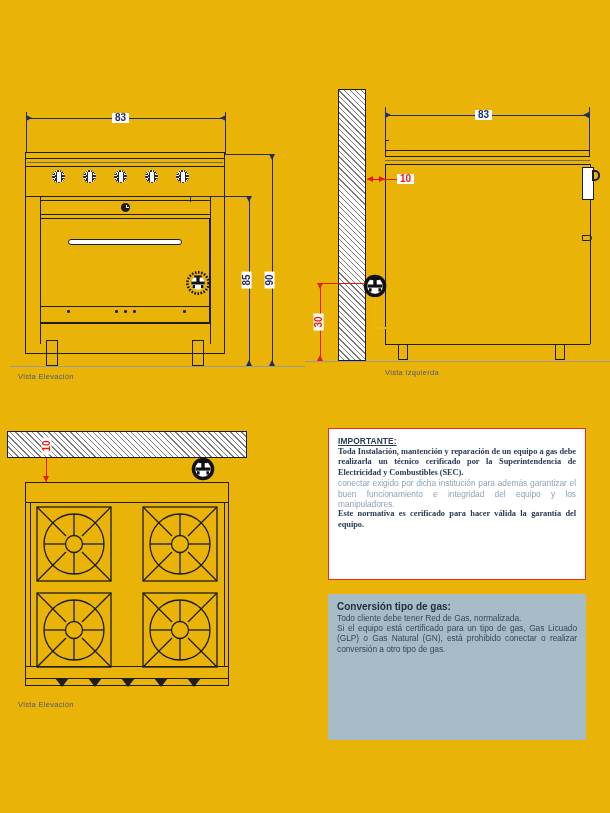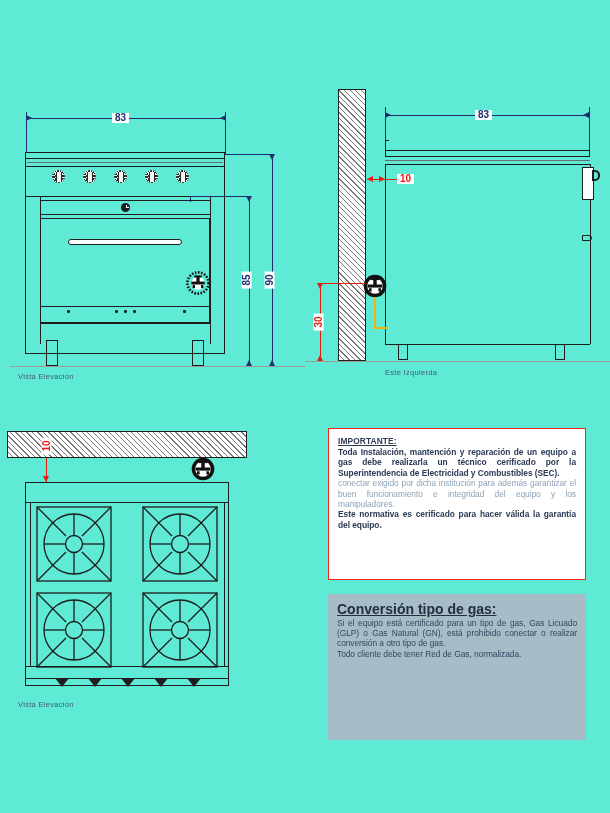--- a/index.html
+++ b/index.html
@@ -2,21 +2,21 @@
 <html><head>
 <meta charset="utf-8">
 <title>Ficha Técnica Cocina a Gas</title>
 <style>
   html,body{margin:0;padding:0;background:#ffffff;}
   body{
     width:610px;height:813px;position:relative;overflow:hidden;
     font-family:"Liberation Sans", sans-serif;
     color:#3b4a63;
   }
-  .sheet{position:absolute;inset:0;background:#5eead4;}
+  .sheet{position:absolute;inset:0;background:#eab308;}
 
   
   .abs{position:absolute;}
 
   
   .caption{
     font-size:7.5px;letter-spacing:.3px;color:#4a5a74;
     font-family:"Liberation Sans", sans-serif;white-space:nowrap;
   }
 
@@ -125,35 +125,35 @@
     background:#a8bcc7;padding:7px 9px 8px 9px;
   }
   .ttl{
     font-weight:700;text-decoration:underline;font-size:8.4px;
     color:#2b3a55;margin:0 0 1px 0;letter-spacing:.1px;
     font-family:"Liberation Sans", sans-serif;
   }
   .p-bold{
     font-weight:700;font-size:8.4px;line-height:10.4px;color:#2b3a55;
     text-align:justify;margin:0;letter-spacing:-.05px;
-    font-family:Liberation Sans, sans-serif;
+    font-family:Liberation Serif, serif;
   }
   .p-light{
     font-weight:400;font-size:8.4px;line-height:10.4px;color:#8ea3b8;
     text-align:justify;margin:0;letter-spacing:-.05px;
     font-family:"Liberation Sans", sans-serif;
   }
   .p-conv{
     font-weight:400;font-size:8.4px;line-height:10.2px;color:#34465e;
     text-align:justify;margin:0;letter-spacing:-.05px;
     font-family:"Liberation Sans", sans-serif;
   }
   .p-conv.first{text-align:left;}
   .ttl-conv{
-    font-weight:700;text-decoration:underline;font-size:14px;
+    font-weight:700;font-size:10px;
     color:#20303f;margin:0 0 1px 0;
     font-family:"Liberation Sans", sans-serif;
   }
 </style>
 </head>
 <body>
 
 <div class="sheet">
 
   <div class="abs" style="left:0;top:80;width:305px;height:310px;">
@@ -304,21 +304,21 @@
       <div class="arrow arr-u red" style="left:12px;top:275px;"></div>
       <div class="dim-line red h" style="left:8px;top:281px;width:16px;"></div>
       <div class="dim-text red vert" style="left:5px;top:237px;">30</div>
     </div>
 
     <div class="box" style="left:93px;top:264px;width:10px;height:16px;"></div>
     <div class="box" style="left:250px;top:264px;width:10px;height:16px;"></div>
 
     <div class="ground" style="left:0px;top:281px;width:305px;"></div>
 
-    <div class="caption" style="position:absolute;left:80px;top:288px;">Este Izquierda</div>
+    <div class="caption" style="position:absolute;left:80px;top:288px;">Vista Izquierda</div>
   </div>
 
   <div class="abs" style="left:0;top:410px;width:305px;height:320px;">
 
     <div class="hatch" style="left:7px;top:21px;width:240px;height:27px;"></div>
 
     <div>
       <div class="dim-line red v" style="left:46px;top:48px;height:24px;"></div>
       <div class="arrow arr-d red" style="left:43px;top:66px;"></div>
       <div class="dim-text red vert" style="left:38px;top:31px;">10</div>
@@ -446,17 +446,17 @@
 
   <div class="info-important" style="left:328px;top:428px;width:258px;height:152px;">
     <div class="ttl">IMPORTANTE:</div>
     <div class="p-bold">Toda Instalación, mantención y reparación de un equipo a gas debe realizarla un técnico cerificado por la Superintendencia de Electricidad y Combustibles (SEC).</div>
     <div class="p-light">conectar exigido por dicha institución para además garantizar el buen funcionamiento e integridad del equipo y los manipuladores.</div>
     <div class="p-bold">Este normativa es cerificado para hacer válida la garantía del equipo.</div>
   </div>
 
   <div class="info-conv" style="left:328px;top:594px;width:258px;height:146px;">
     <div class="ttl-conv">Conversión tipo de gas:</div>
+    <div class="p-conv first">Todo cliente debe tener Red de Gas, normalizada.</div>
     <div class="p-conv">Si el equipo está certificado para un tipo de gas, Gas Licuado (GLP) o Gas Natural (GN), está prohibido conectar o realizar conversión a otro tipo de gas.</div>
-    <div class="p-conv first">Todo cliente debe tener Red de Gas, normalizada.</div>
   </div>
 
 </div>
 
 </body></html>

